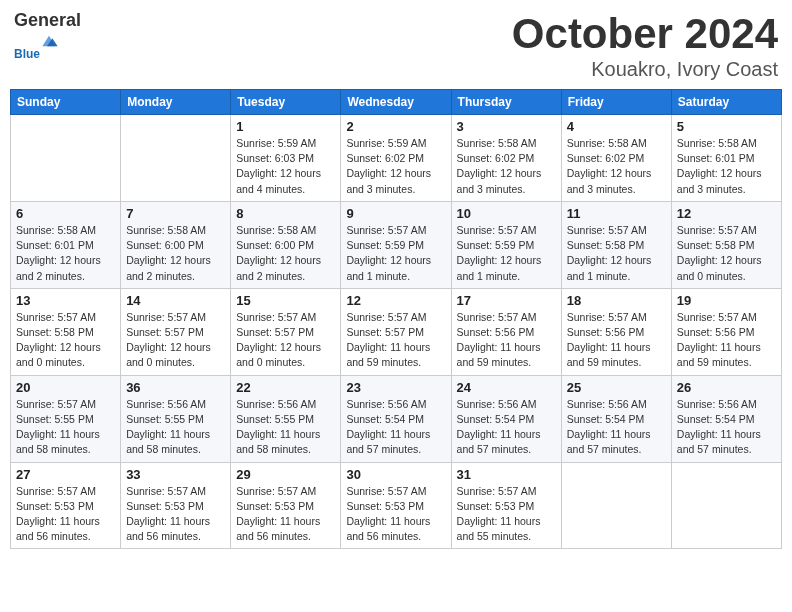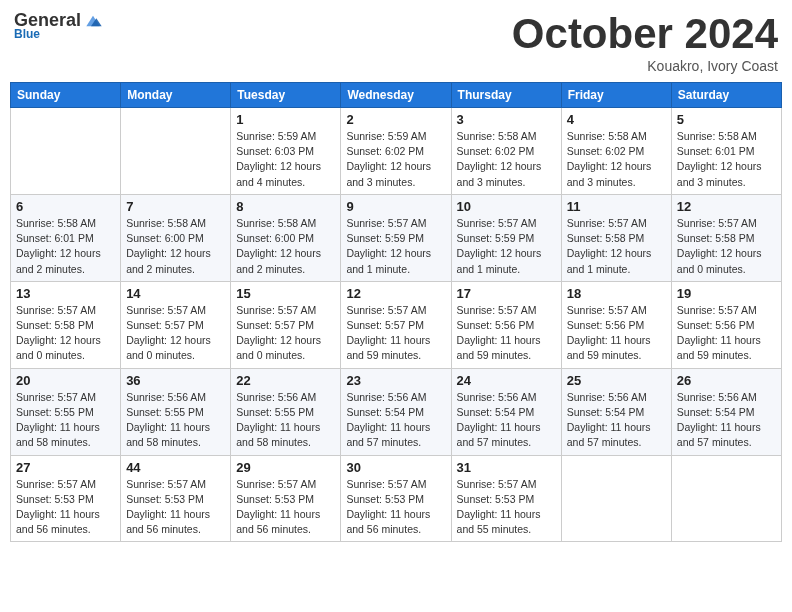--- a/index.html
+++ b/index.html
@@ -39,21 +39,21 @@
     }
     .title-area {
       text-align: right;
     }
     .month-title {
       font-size: 42px;
       font-weight: bold;
       color: #333;
     }
     .subtitle {
-      font-size: 14px;
+      font-size: 20px;
       color: #555;
     }
     .calendar {
       width: 100%;
       border-collapse: collapse;
       font-size: 11px;
     }
     .calendar th {
       background: #2176d9;
       color: #fff;
@@ -91,21 +91,21 @@
     .empty-cell {
       background: #fff !important;
     }
   </style>
 </head>
 <body>
 
 <div class="header">
   <div class="logo">
     <div style="display:flex;flex-direction:column;align-items:flex-start;">
-      <div style="display:flex;align-items:center;">
+      <div style="display:flex;align-items:center;flex-direction:column;">
         <span class="logo-text-general">General</span>
         <svg class="logo-icon" viewBox="0 0 30 20" xmlns="http://www.w3.org/2000/svg">
           <polygon points="5,18 15,2 25,18" fill="#2176d9" opacity="0.7"></polygon>
           <polygon points="12,18 20,6 28,18" fill="#1a5fad" opacity="0.9"></polygon>
         </svg>
       </div>
       <span class="logo-text-blue" style="margin-top:-4px;">Blue</span>
     </div>
   </div>
   <div class="title-area">
@@ -294,21 +294,21 @@
         </td>
       </tr>
       <tr>
         <td>
           <span class="day-number">27</span>
           <div class="day-info" style="white-space: pre-line;">Sunrise: 5:57 AM
 Sunset: 5:53 PM
 Daylight: 11 hours and 56 minutes.</div>
         </td>
         <td>
-          <span class="day-number">44</span>
+          <span class="day-number">33</span>
           <div class="day-info" style="white-space: pre-line;">Sunrise: 5:57 AM
 Sunset: 5:53 PM
 Daylight: 11 hours and 56 minutes.</div>
         </td>
         <td>
           <span class="day-number">29</span>
           <div class="day-info" style="white-space: pre-line;">Sunrise: 5:57 AM
 Sunset: 5:53 PM
 Daylight: 11 hours and 56 minutes.</div>
         </td>

